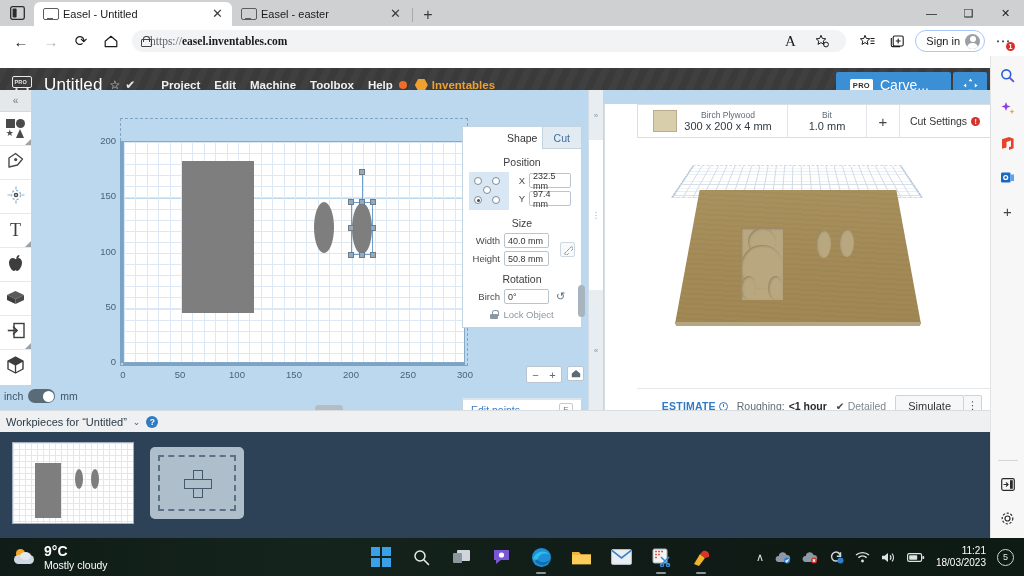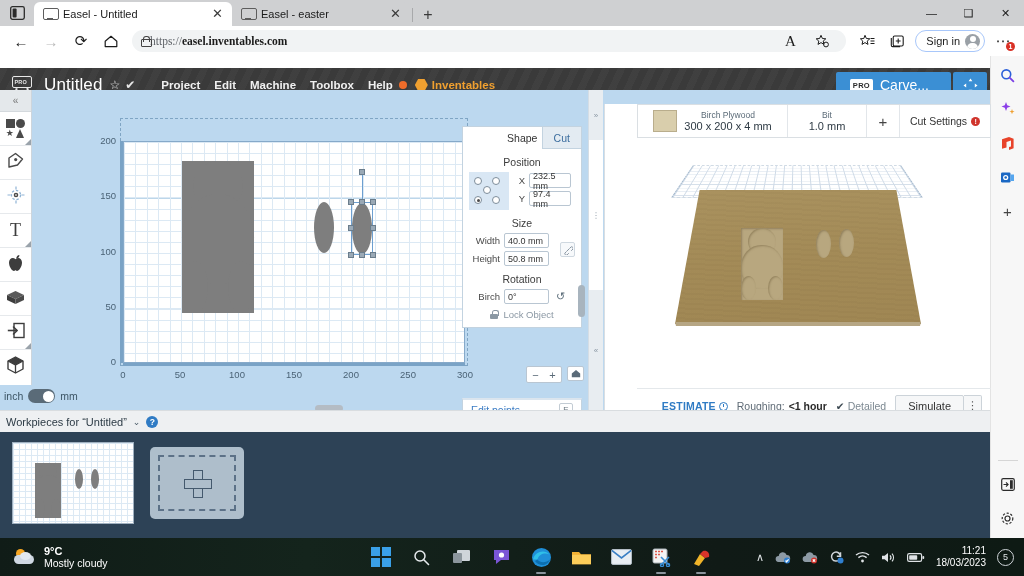--- a/index.html
+++ b/index.html
@@ -226,21 +226,21 @@
 
   
   .taskbar{position:absolute;left:0;top:538px;width:1024px;height:38px;background:#15241c;
     background-image:linear-gradient(90deg,#101c17 0%,#14241c 30%,#101a16 70%,#0e1a14 100%);display:flex;align-items:center;}
   .weather{display:flex;align-items:center;gap:8px;padding-left:14px;}
   .wcloud{width:22px;height:16px;position:relative;}
   .wcloud .sun{position:absolute;left:2px;top:0;width:9px;height:9px;border-radius:50%;background:#f6a623;}
   .wcloud .c1{position:absolute;left:0;bottom:1px;width:20px;height:9px;border-radius:5px;background:#cfd8e3;}
   .wcloud .c2{position:absolute;left:6px;bottom:5px;width:11px;height:8px;border-radius:50%;background:#e3e9f0;}
   .wtxt{line-height:1.15;}
-  .wtemp{font-size:11px;color:#fff;font-weight:700;}
+  .wtemp{font-size:14px;color:#fff;font-weight:700;}
   .wdesc{font-size:10.5px;color:#fff;}
   .tb-center{position:absolute;left:369px;top:0;height:38px;display:flex;align-items:center;gap:16px;}
   .tbi{width:24px;height:24px;display:flex;align-items:center;justify-content:center;position:relative;}
   .tbi .run{position:absolute;bottom:-5px;left:50%;transform:translateX(-50%);width:10px;height:2px;border-radius:1px;background:#8a949c;}
   .winlogo{display:grid;grid-template-columns:9px 9px;grid-template-rows:9px 9px;gap:2px;}
   .winlogo div{background:#3aa0e8;}
   .tray{position:absolute;right:10px;top:0;height:38px;display:flex;align-items:center;gap:11px;}
   .trayi{font-size:11px;color:#dfe3e6;display:flex;align-items:center;justify-content:center;}
   .clock{text-align:right;line-height:1.2;color:#fff;font-size:10px;}
   .bell{width:17px;height:17px;border-radius:50%;border:1px solid #cfd4d8;color:#dfe3e6;font-size:9px;display:flex;align-items:center;justify-content:center;}

